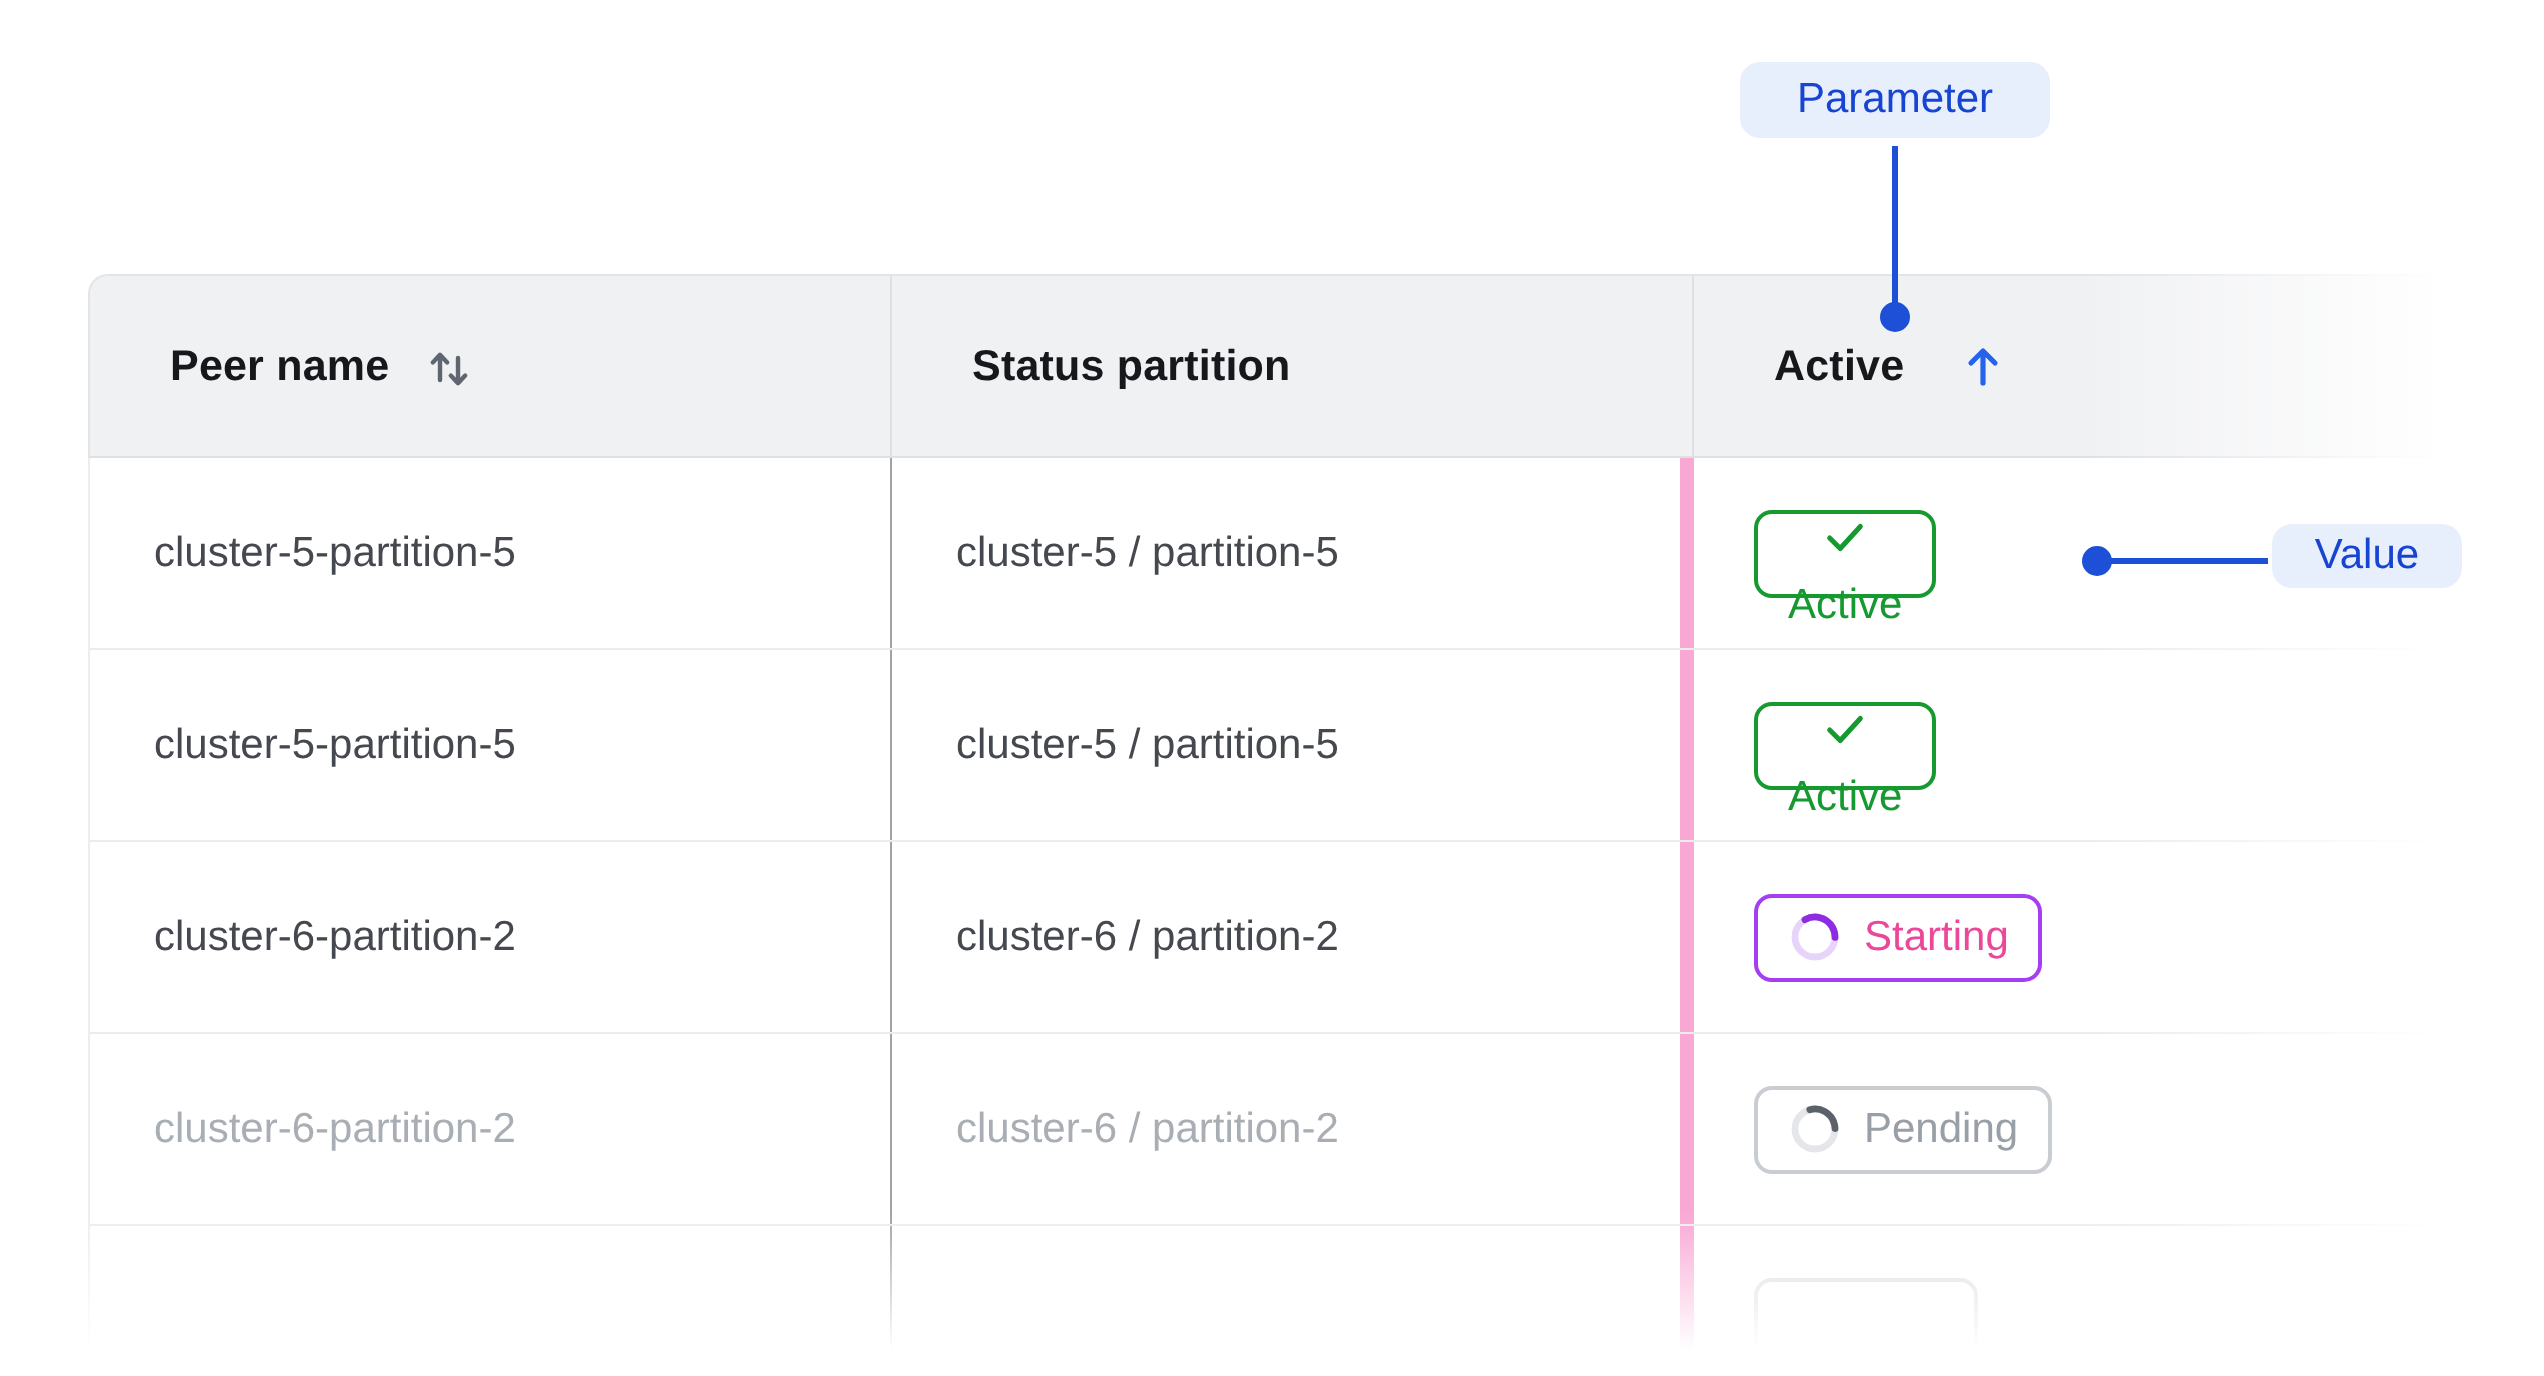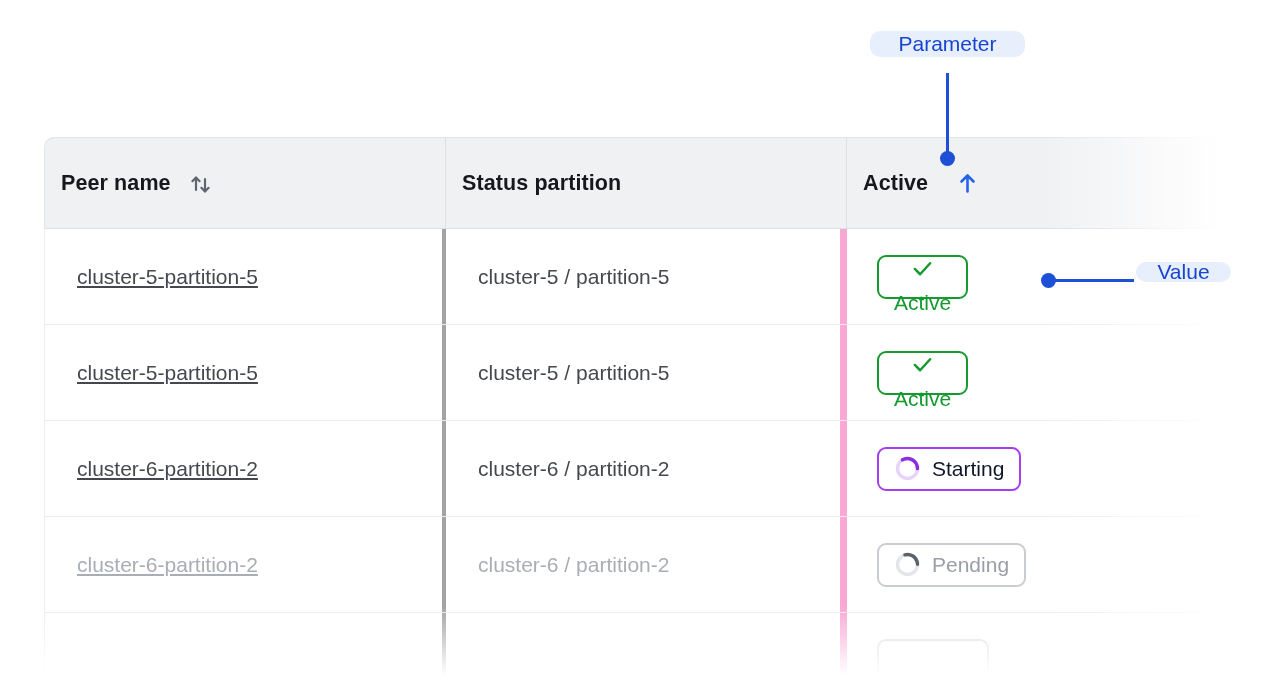--- a/index.html
+++ b/index.html
@@ -11,50 +11,50 @@
   
   .table { position:absolute; left:44px; top:137px; width:1228px; z-index:1; }
   .thead {
     display:flex; height:92px; box-sizing:border-box;
     background:#f0f1f3;
     border-top:1px solid #e3e4e7; border-left:1px solid #e3e4e7;
     border-bottom:1px solid #dfe0e4;
     border-top-left-radius:10px;
   }
   .th {
-    display:flex; align-items:center; padding-left:16px; box-sizing:border-box;
+    display:flex; align-items:center; padding-left:40px; box-sizing:border-box;
     font-weight:700; font-size:21.5px; color:#17181c; letter-spacing:0.1px;
   }
   .th-1 { width:401px; border-right:1px solid #dfe0e4; }
   .th-2 { width:401px; border-right:1px solid #dfe0e4; }
   .th-3 { flex:1; }
   .sort-icon { margin-left:16px; display:inline-flex; }
   .asc-icon  { margin-left:26px; display:inline-flex; }
 
   .trow {
     display:flex; height:96px; box-sizing:border-box; background:#ffffff;
     border-left:1px solid #eceded; border-bottom:1px solid #ececef;
   }
   .td {
     display:flex; align-items:center; padding-left:32px; box-sizing:border-box;
     font-size:21px; color:#45494f;
   }
-  .td-1 { width:401px; border-right:4px solid #a3a3a3;text-decoration:underline; }
+  .td-1 { width:401px; border-right:1px solid #a3a3a3; }
   .td-2 { width:401px; border-right:7px solid #f9a8d4; }
   .td-3 { flex:1; padding-left:30px; }
   .trow.faded .td { color:#a9aeb5; }
 
   
   .badge {
     display:inline-flex; align-items:center; gap:11px; height:44px;
     padding:0 15px; border-radius:9px; border:2px solid; background:#fff;
     box-sizing:border-box; font-size:21px; font-weight:500; white-space:nowrap;
   }
   .badge-active   { border-color:#169a2f; color:#169a2f;flex-direction:column; }
-  .badge-starting { border-color:#a53df2; color:#0f172a; }
+  .badge-starting { border-color:#a53df2; color:#ec4899; }
   .badge-pending  { border-color:#c9cdd2; color:#999fa7;align-items:center; }
   .badge-ghost    { border-color:#d9dbdf; width:112px; }
 
   
   .fade-right {
     position:absolute; left:1040px; top:0; width:232px; height:688px; z-index:5;
     background:linear-gradient(to right, rgba(255,255,255,0), #ffffff 78%);
     pointer-events:none;
   }
   .fade-bottom {
@@ -62,22 +62,22 @@
     background:linear-gradient(to bottom, rgba(255,255,255,0), #ffffff 84%);
     pointer-events:none;
   }
 
   
   .pill {
     position:absolute; z-index:10; display:flex; align-items:center; justify-content:center;
     background:#e8effc; color:#1745d1; border-radius:10px;
     font-size:21px; font-weight:500;
   }
-  .pill-parameter { left:870px; top:31px;  width:155px; height:26px; }
-  .pill-value     { left:1136px; top:262px; width:95px;  height:20px; }
+  .pill-parameter { left:870px; top:31px;  width:155px; height:38px; }
+  .pill-value     { left:1136px; top:262px; width:95px;  height:32px; }
   .conn { position:absolute; background:#1d4fd7; z-index:10; }
   .conn-v { left:946px;  top:73px;  width:3px;  height:80px; }
   .conn-h { left:1053px; top:279px; width:81px; height:3px;  }
   .dot  { position:absolute; width:15px; height:15px; border-radius:50%; background:#1d4fd7; z-index:10; }
   .dot-a { left:940px;  top:151px; }
   .dot-b { left:1041px; top:273px; }
 </style>
 </head>
 <body>
 

